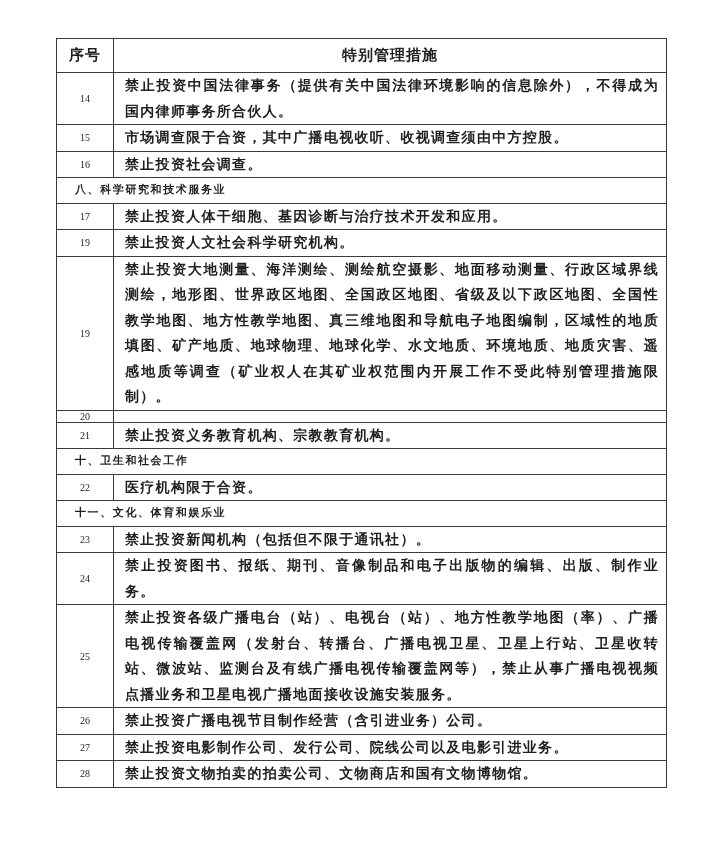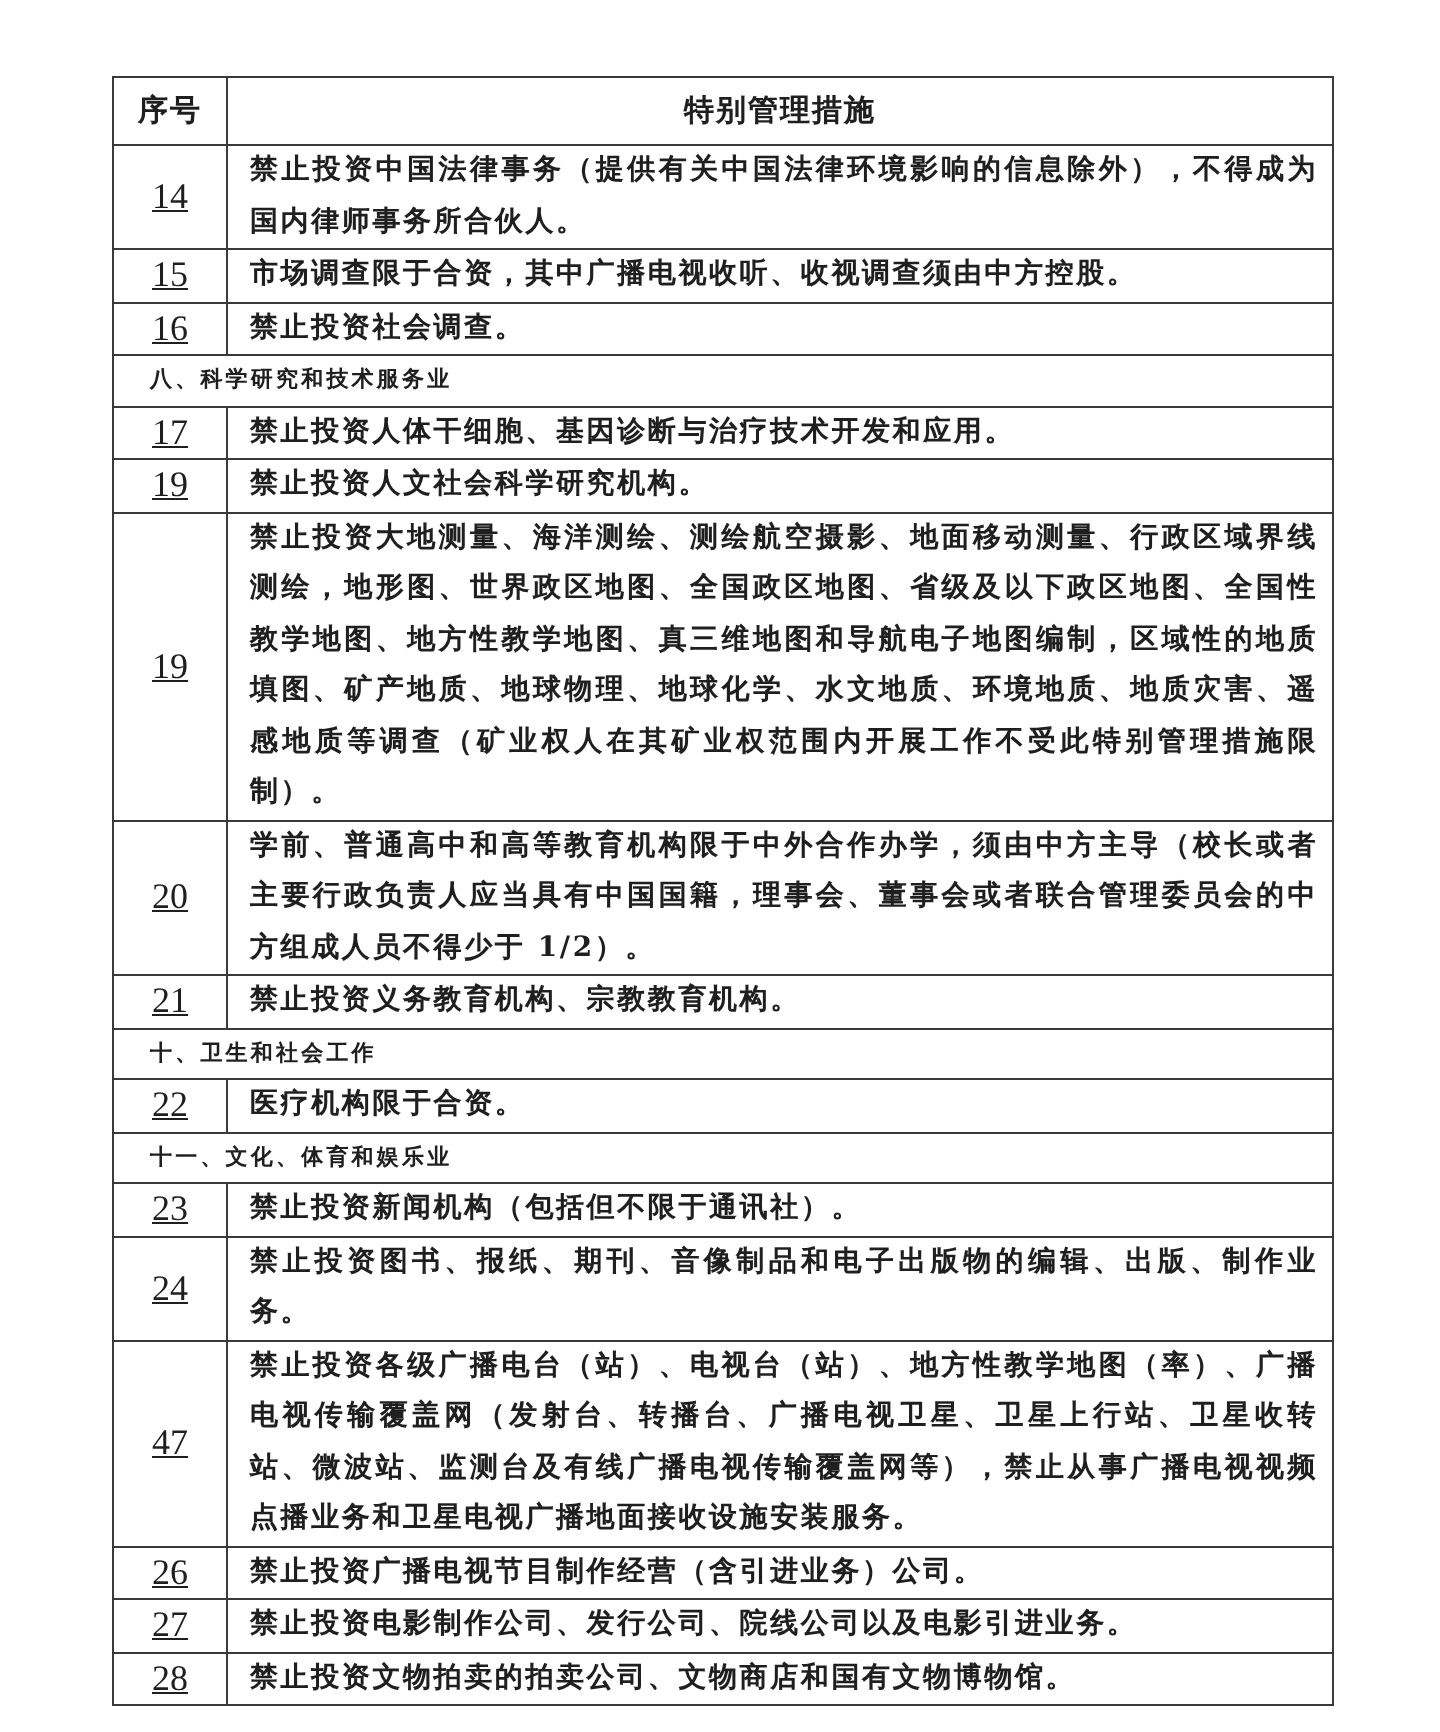--- a/index.html
+++ b/index.html
@@ -52,23 +52,22 @@
     box-sizing: border-box;
     display: flex;
     align-items: center;
     justify-content: center;
   }
   .cell-measure {
     flex: 1 1 auto;
     box-sizing: border-box;
   }
   .item-row .cell-no {
-    font-size: 18px;
+    font-size: 10px;
     font-family: "Liberation Serif", "DejaVu Serif", serif;
-    text-decoration: underline;
   }
   .item-row .cell-measure {
     padding: 0 7px 0 11px;
     font-size: 14px;
     line-height: 25.5px;
     letter-spacing: 1.3px;
     text-align: justify;
     text-align-last: left;
     font-weight: bold;
   }
@@ -120,21 +119,20 @@
   </div>
 
   <div class="t-row item-row">
     <div class="cell-no">19</div>
     <div class="cell-measure">禁止投资大地测量、海洋测绘、测绘航空摄影、地面移动测量、行政区域界线测绘，地形图、世界政区地图、全国政区地图、省级及以下政区地图、全国性教学地图、地方性教学地图、真三维地图和导航电子地图编制，区域性的地质填图、矿产地质、地球物理、地球化学、水文地质、环境地质、地质灾害、遥感地质等调查（矿业权人在其矿业权范围内开展工作不受此特别管理措施限制）。</div>
   </div>
 
 
   <div class="t-row item-row">
     <div class="cell-no">20</div>
-    <div class="cell-measure">学前、普通高中和高等教育机构限于中外合作办学，须由中方主导（校长或者主要行政负责人应当具有中国国籍，理事会、董事会或者联合管理委员会的中方组成人员不得少于 1/2）。</div>
   </div>
 
   <div class="t-row item-row">
     <div class="cell-no">21</div>
     <div class="cell-measure">禁止投资义务教育机构、宗教教育机构。</div>
   </div>
 
   <div class="t-row section-row">十、卫生和社会工作</div>
 
   <div class="t-row item-row">
@@ -148,21 +146,21 @@
     <div class="cell-no">23</div>
     <div class="cell-measure">禁止投资新闻机构（包括但不限于通讯社）。</div>
   </div>
 
   <div class="t-row item-row">
     <div class="cell-no">24</div>
     <div class="cell-measure">禁止投资图书、报纸、期刊、音像制品和电子出版物的编辑、出版、制作业务。</div>
   </div>
 
   <div class="t-row item-row">
-    <div class="cell-no">47</div>
+    <div class="cell-no">25</div>
     <div class="cell-measure">禁止投资各级广播电台（站）、电视台（站）、地方性教学地图（率）、广播电视传输覆盖网（发射台、转播台、广播电视卫星、卫星上行站、卫星收转站、微波站、监测台及有线广播电视传输覆盖网等），禁止从事广播电视视频点播业务和卫星电视广播地面接收设施安装服务。</div>
   </div>
 
   <div class="t-row item-row">
     <div class="cell-no">26</div>
     <div class="cell-measure">禁止投资广播电视节目制作经营（含引进业务）公司。</div>
   </div>
 
   <div class="t-row item-row">
     <div class="cell-no">27</div>

